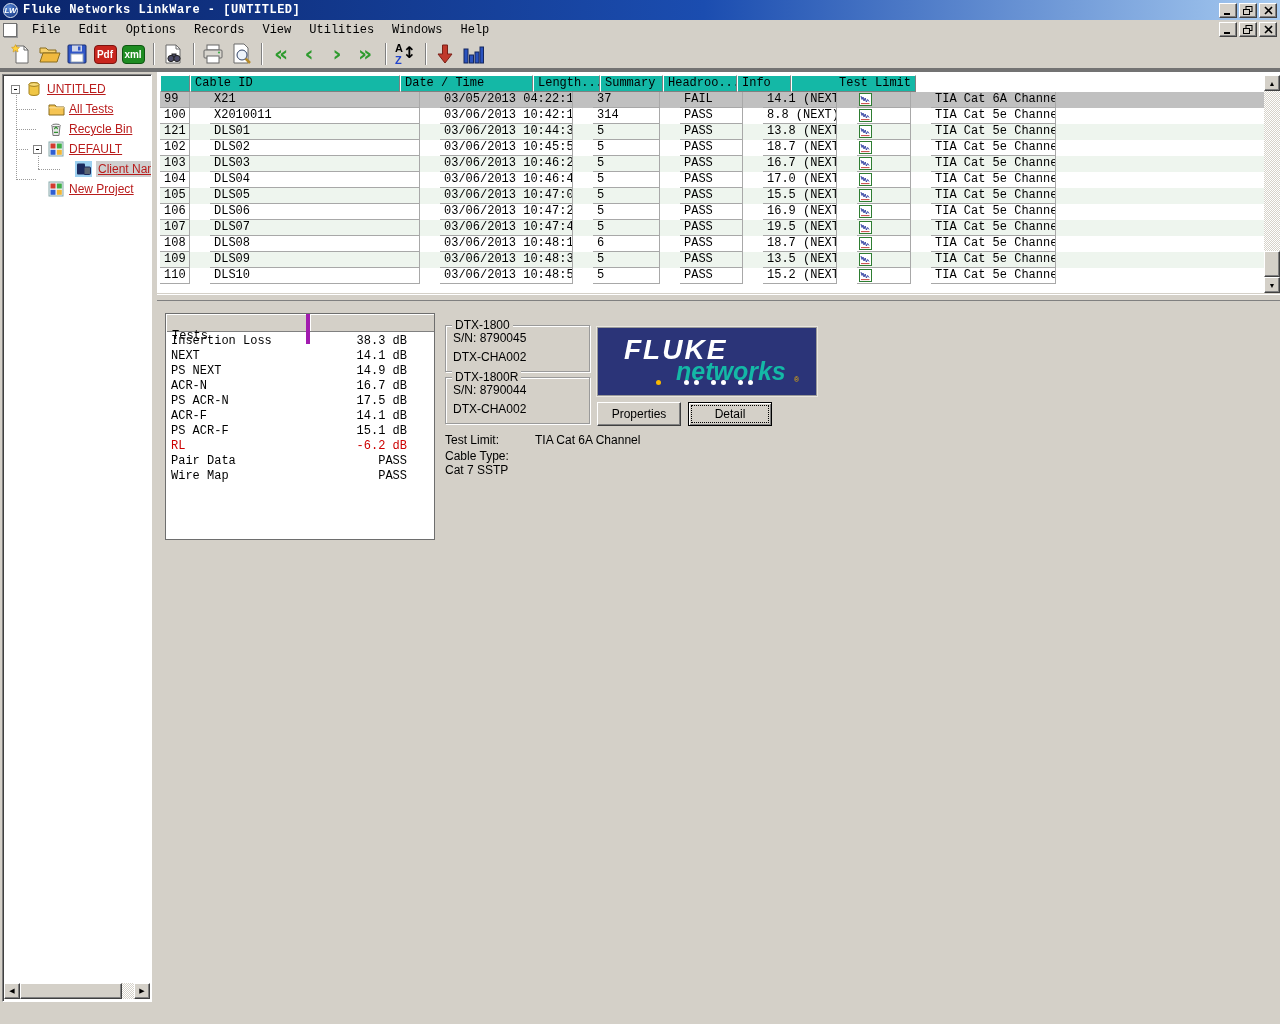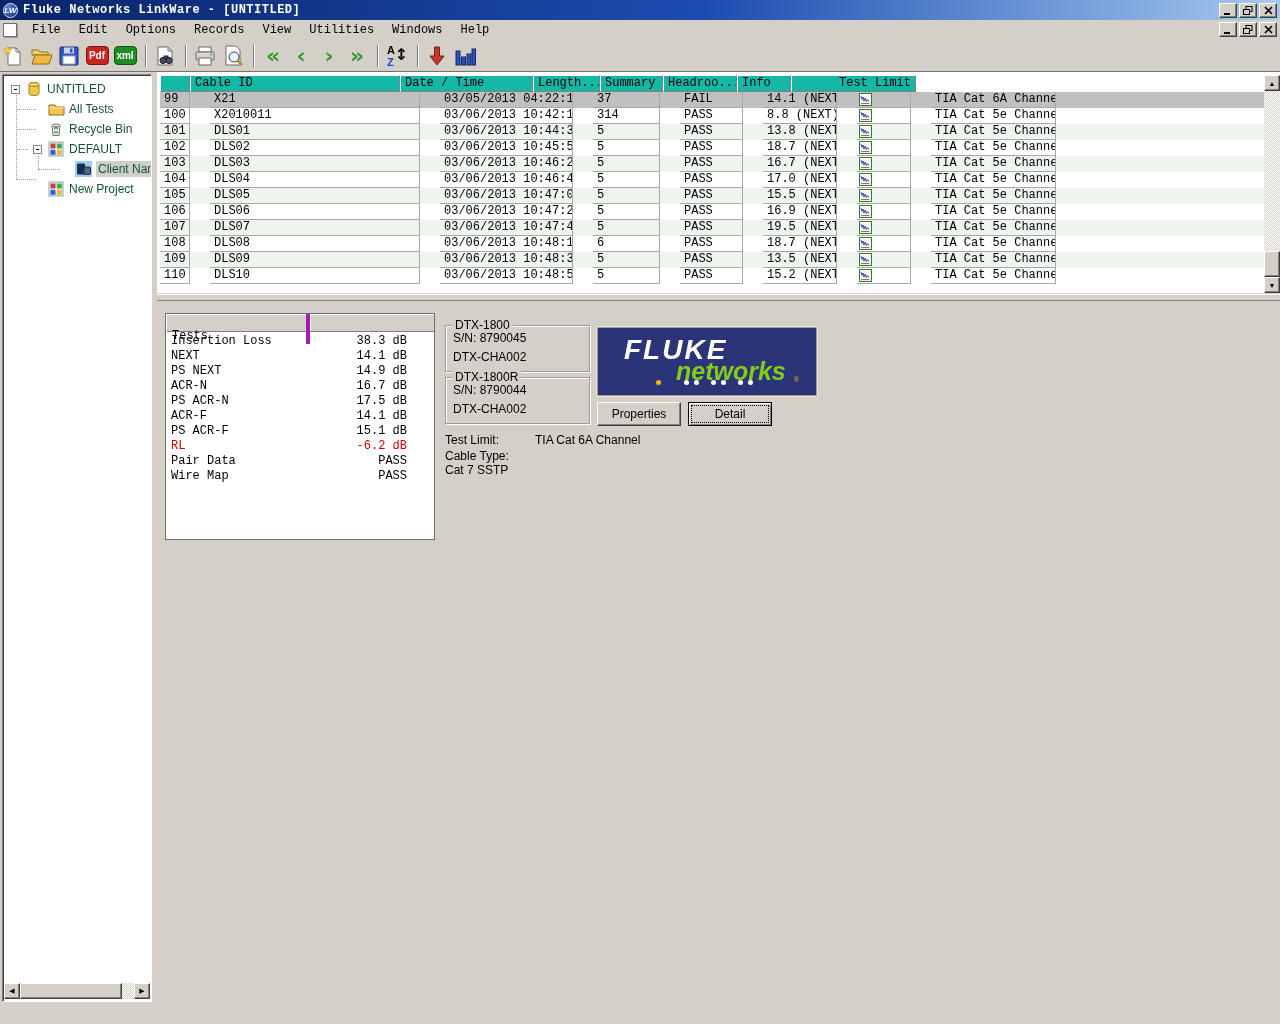--- a/index.html
+++ b/index.html
@@ -23,41 +23,41 @@
   .wbtn svg { display:block; }
 
   
   .menubar { position:absolute; top:20px; left:0; width:1280px; height:20px; background:#d4d0c8;
     display:flex; align-items:center; }
   .mdi-doc { width:14px; height:14px; margin:0 6px 0 3px; background:#fff; border:1px solid #707070; box-shadow:1px 1px 0 #9a9a9a; }
   .menu-item { font-family:"Liberation Mono","DejaVu Sans Mono",monospace; font-size:12px; color:#000; padding:2px 9px; }
 
   
   .toolbar { position:absolute; top:40px; left:0; width:1280px; height:32px; background:#d4d0c8;
-    border-bottom:1px solid #737373; display:flex; align-items:center; }
+    border-bottom:4px solid #737373; display:flex; align-items:center; padding-left:8px; }
   .tbtn { width:26px; height:26px; display:flex; align-items:center; justify-content:center; margin-right:2px; }
   .tsep { width:2px; height:22px; margin:0 5px; border-left:1px solid #808080; border-right:1px solid #fff; }
   .badge { width:23px; height:19px; border-radius:4px; color:#fff; font:bold 10px "Liberation Sans",sans-serif;
     display:flex; align-items:center; justify-content:center; }
   .badge.pdf { background:#c8251d; border:1px solid #7a1410; }
   .badge.xml { background:#1e8c22; border:1px solid #0e5511; }
   .chev { color:#2e9b2e; font:bold 22px "DejaVu Sans",sans-serif; line-height:22px; }
   .sorticon { position:relative; width:24px; height:24px; }
   .sorticon .sa { position:absolute; left:2px; top:0; font:bold 11px "Liberation Sans",sans-serif; color:#000; }
   .sorticon .sz { position:absolute; left:2px; bottom:0; font:bold 11px "Liberation Sans",sans-serif; color:#2244cc; }
   .sorticon .sar { position:absolute; right:1px; top:1px; font:bold 16px "DejaVu Sans",sans-serif; color:#000; }
 
   
   .tree { position:absolute; left:2px; top:74px; width:150px; height:928px; background:#fff;
     border:1px solid; border-color:#808080 #fff #fff #808080; box-shadow:inset 1px 1px 0 #404040; overflow:hidden; }
   .titem { position:absolute; height:20px; display:flex; align-items:center; }
   .expander { width:9px; height:9px; background:#fff; border:1px solid #848484; position:relative; margin-right:6px; flex:none; }
   .expander::before { content:""; position:absolute; left:2px; top:3px; width:3px; height:1px; background:#000; }
   .ticon { width:17px; height:16px; margin-right:4px; flex:none; }
-  .tlabel { font-size:12px; color:#14532d; white-space:nowrap; }
+  .tlabel { font-size:12px; color:#b91c1c; white-space:nowrap;text-decoration:underline; }
   .titem.selected .tlabel { background:#cfcfcf; padding:1px 2px; }
   .tconn { position:absolute; border-left:1px dotted #9a9a9a; width:0; }
   .tstub { position:absolute; border-top:1px dotted #9a9a9a; height:0; }
   .tree-hscroll { position:absolute; left:1px; bottom:2px; width:146px; height:16px; display:flex; }
   .sb-btn { width:16px; height:16px; background:#d4d0c8; border:1px solid; border-color:#fff #404040 #404040 #fff;
     box-shadow:inset -1px -1px 0 #808080; display:flex; align-items:center; justify-content:center;
     font-size:7px; color:#000; flex:none; }
   .sb-thumb { background:#d4d0c8; border:1px solid; border-color:#fff #404040 #404040 #fff; box-shadow:inset -1px -1px 0 #808080; }
   .sb-track { background:repeating-conic-gradient(#ffffff 0% 25%, #d6d2c9 25% 50%) 0 0 / 2px 2px; }
   .tree-hscroll .sb-thumb { width:102px; }
@@ -101,21 +101,21 @@
 
   .gbox { position:absolute; left:288px; width:145px; height:47px; border:1px solid #9a9a9a;
     box-shadow:1px 1px 0 #fff, inset 1px 1px 0 #fff; }
   .gbox .legend { position:absolute; top:-8px; left:6px; background:#d4d0c8; padding:0 3px; font-size:12px; }
   .gbox .gline { font-size:12px; margin:5px 0 0 7px; }
   .gbox1 { top:24px; } .gbox2 { top:76px; }
 
   .logo { position:absolute; left:440px; top:26px; width:220px; height:69px; background:#2b3478;
     border:1px solid #9a9a9a; box-shadow:0 0 0 1px #e9e6df; overflow:hidden; }
   .logo .fluke { position:absolute; left:26px; top:6px; color:#fff; font:bold italic 28px "Liberation Sans",sans-serif; letter-spacing:2px; }
-  .logo .networks { position:absolute; left:78px; top:29px; color:#84cc16; font:bold italic 25px "Liberation Sans",sans-serif; }
+  .logo .networks { position:absolute; left:78px; top:29px; color:#14b8a6; font:bold italic 25px "Liberation Sans",sans-serif; }
   .logo .reg { position:absolute; left:196px; top:48px; color:#f8b800; font-size:7px; font-style:normal; }
   .logo .dots { position:absolute; left:58px; top:52px; display:flex; align-items:center; }
   .dot { width:5px; height:5px; border-radius:50%; background:#fff; }
   .dot.y { background:#f8b800; margin-right:18px; }
   .dot.g { margin-left:12px; }
   .dot + .dot:not(.g) { margin-left:5px; }
 
   .btn { position:absolute; top:101px; width:84px; height:24px; background:#d4d0c8;
     border:1px solid; border-color:#fff #404040 #404040 #fff; box-shadow:inset -1px -1px 0 #808080;
     font-size:12px; display:flex; align-items:center; justify-content:center; }
@@ -402,21 +402,21 @@
             <svg width="13" height="13" viewBox="0 0 13 13">
               <rect x="0.5" y="0.5" width="12" height="12" fill="#fff" stroke="#2e7d32"></rect>
               <path d="M2 3 L3 6.5 L4 4 L5 8 L6.2 5 L7.4 9 L8.6 6.5 L10 8.5" fill="none" stroke="#2a3a9f" stroke-width=".9"></path>
               <path d="M2 10.6 h8.5" stroke="#c03030" stroke-width=".9"></path>
             </svg>
           </div>
           <div class="c w-limit">TIA Cat 5e Channel</div>
         </div>
 
         <div class="trow alt">
-          <div class="c w-num">101</div>
+          <div class="c w-num">121</div>
           <div class="c w-cable">DLS01</div>
           <div class="c w-date">03/06/2013 10:44:39am</div>
           <div class="c w-len">5</div>
           <div class="c w-sum">PASS</div>
           <div class="c w-head">13.8 (NEXT)</div>
           <div class="c w-info">
             <svg width="13" height="13" viewBox="0 0 13 13">
               <rect x="0.5" y="0.5" width="12" height="12" fill="#fff" stroke="#2e7d32"></rect>
               <path d="M2 3 L3 6.5 L4 4 L5 8 L6.2 5 L7.4 9 L8.6 6.5 L10 8.5" fill="none" stroke="#2a3a9f" stroke-width=".9"></path>
               <path d="M2 10.6 h8.5" stroke="#c03030" stroke-width=".9"></path>

